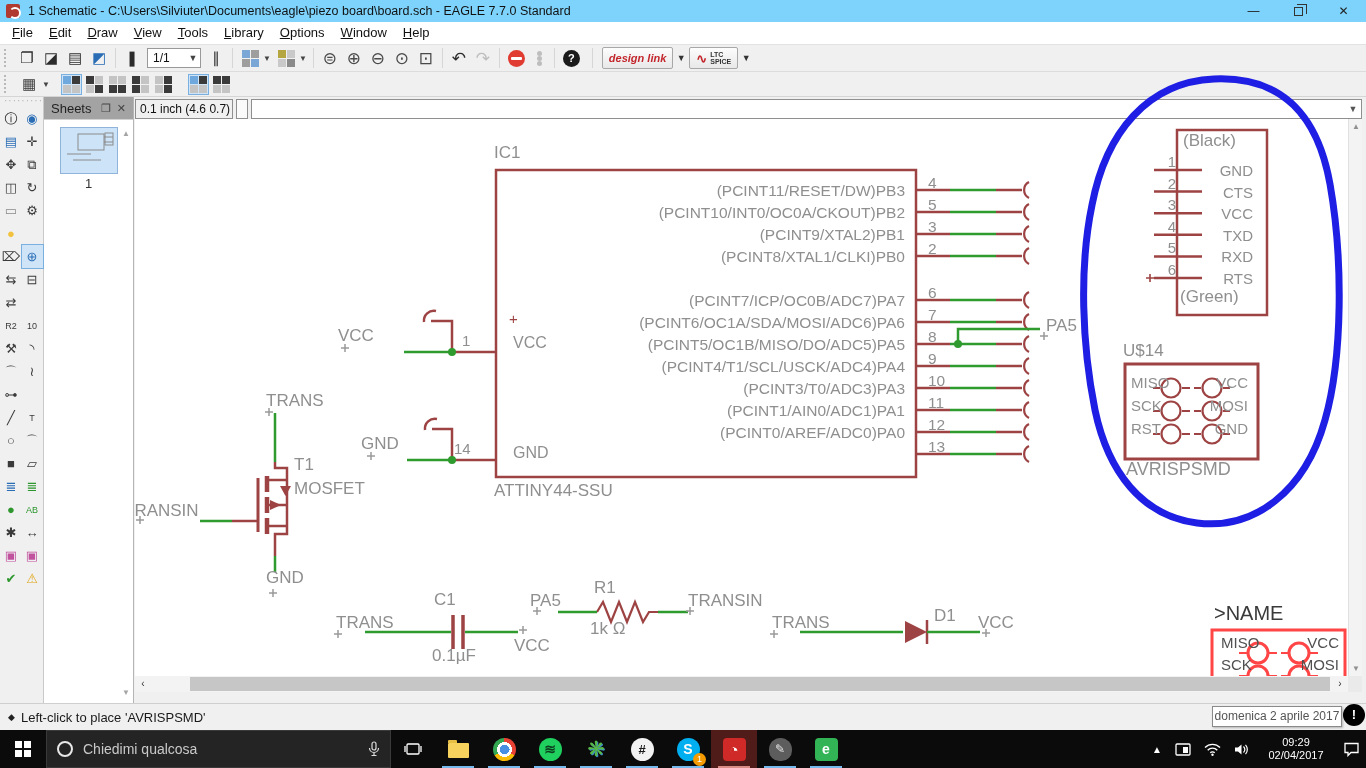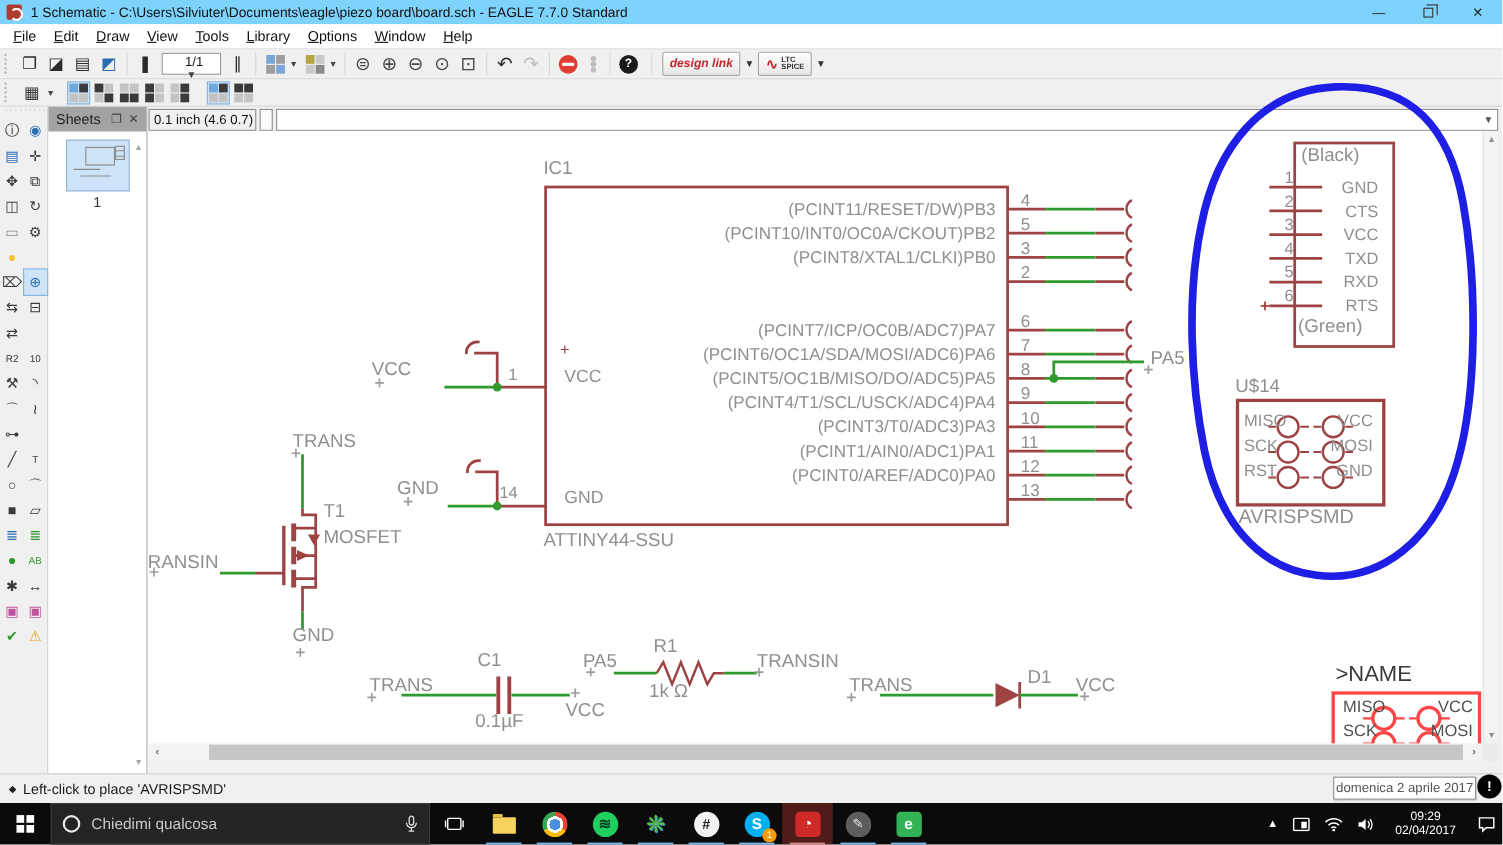--- a/index.html
+++ b/index.html
@@ -21,21 +21,21 @@
   .menubar { position:absolute; left:0; top:22px; width:1366px; height:22px; background:#fff; display:flex; align-items:center; padding-left:4px; }
   .menu-item { font-size:13px; color:#111; padding:0 8px; line-height:22px; }
   .menu-item::first-letter { text-decoration:underline; }
 
   
   .toolbar1 { position:absolute; left:0; top:44px; width:1366px; height:27px; background:#f0f0f0; border-top:1px solid #e2e2e2; display:flex; align-items:center; padding-left:2px; }
   .toolbar2 { position:absolute; left:0; top:71px; width:1366px; height:26px; background:#f0f0f0; border-top:1px solid #dcdcdc; border-bottom:1px solid #d5d5d5; display:flex; align-items:center; padding-left:2px; }
   .handle { width:6px; height:18px; border-left:2px dotted #b9b9b9; margin:0 5px 0 2px; }
   .sep { width:1px; height:20px; background:#d6d6d6; margin:0 4px; }
   .ticon { width:22px; height:22px; display:flex; align-items:center; justify-content:center; font-size:15px; margin:0 1px; }
-  .combobox { width:54px; height:20px; background:#fff; border:1px solid #999; display:flex; align-items:center; font-size:12px; margin:0 3px;flex-direction:column; }
+  .combobox { width:54px; height:20px; background:#fff; border:1px solid #999; display:flex; align-items:center; font-size:12px; margin:0 3px; }
   .combobox .val { flex:1; padding-left:5px; color:#111; }
   .combobox .arr { width:14px; color:#444; font-size:9px; text-align:center; }
   .tbtn { height:22px; background:linear-gradient(#fdfdfd,#e8e8e8); border:1px solid #a8a8a8; border-radius:2px; display:flex; align-items:center; justify-content:center; padding:0 6px; margin:0 1px; }
   .dl-text { color:#c3262c; font-size:11px; font-style:italic; font-weight:bold; }
   .ltc-logo { color:#c3262c; font-size:13px; font-weight:bold; margin-right:3px; }
   .ltc-text { font-size:7px; line-height:7.5px; color:#333; font-weight:bold; }
   .dropA { width:14px; font-size:9px; color:#333; text-align:center; }
   .stop-icon { width:17px; height:17px; border-radius:50%; background:#e03c31; position:relative; margin:0 4px; }
   .stop-icon::after { content:""; position:absolute; left:3px; top:7px; width:11px; height:3px; background:#fff; border-radius:1px; }
   .traffic-icon { width:9px; height:19px; display:flex; flex-direction:column; justify-content:space-between; padding:2px 0; margin:0 6px; }
@@ -468,20 +468,21 @@
           <path d="M1239,653 H1247 M1269,653 H1277 M1281,653 H1288 M1310,653 H1318 M1239,676 H1247 M1269,676 H1277 M1281,676 H1288 M1310,676 H1318" stroke-width="2"></path>
         </g>
       </svg>
 
       <div class="stext" style="left:494px;top:143px">IC1</div>
       <div class="stext" style="left:494px;top:481px">ATTINY44-SSU</div>
       <div class="rows r-right" style="left:530px;top:180px;width:375px">
 
       <div class="prow">(PCINT11/RESET/DW)PB3</div>
           <div class="prow">(PCINT10/INT0/OC0A/CKOUT)PB2</div>
+          <div class="prow">(PCINT9/XTAL2)PB1</div>
           <div class="prow">(PCINT8/XTAL1/CLKI)PB0</div>
         </div>
       <div class="rows r-right" style="left:530px;top:290px;width:375px">
 
       <div class="prow">(PCINT7/ICP/OC0B/ADC7)PA7</div>
           <div class="prow">(PCINT6/OC1A/SDA/MOSI/ADC6)PA6</div>
           <div class="prow">(PCINT5/OC1B/MISO/DO/ADC5)PA5</div>
           <div class="prow">(PCINT4/T1/SCL/USCK/ADC4)PA4</div>
           <div class="prow">(PCINT3/T0/ADC3)PA3</div>
           <div class="prow">(PCINT1/AIN0/ADC1)PA1</div>

